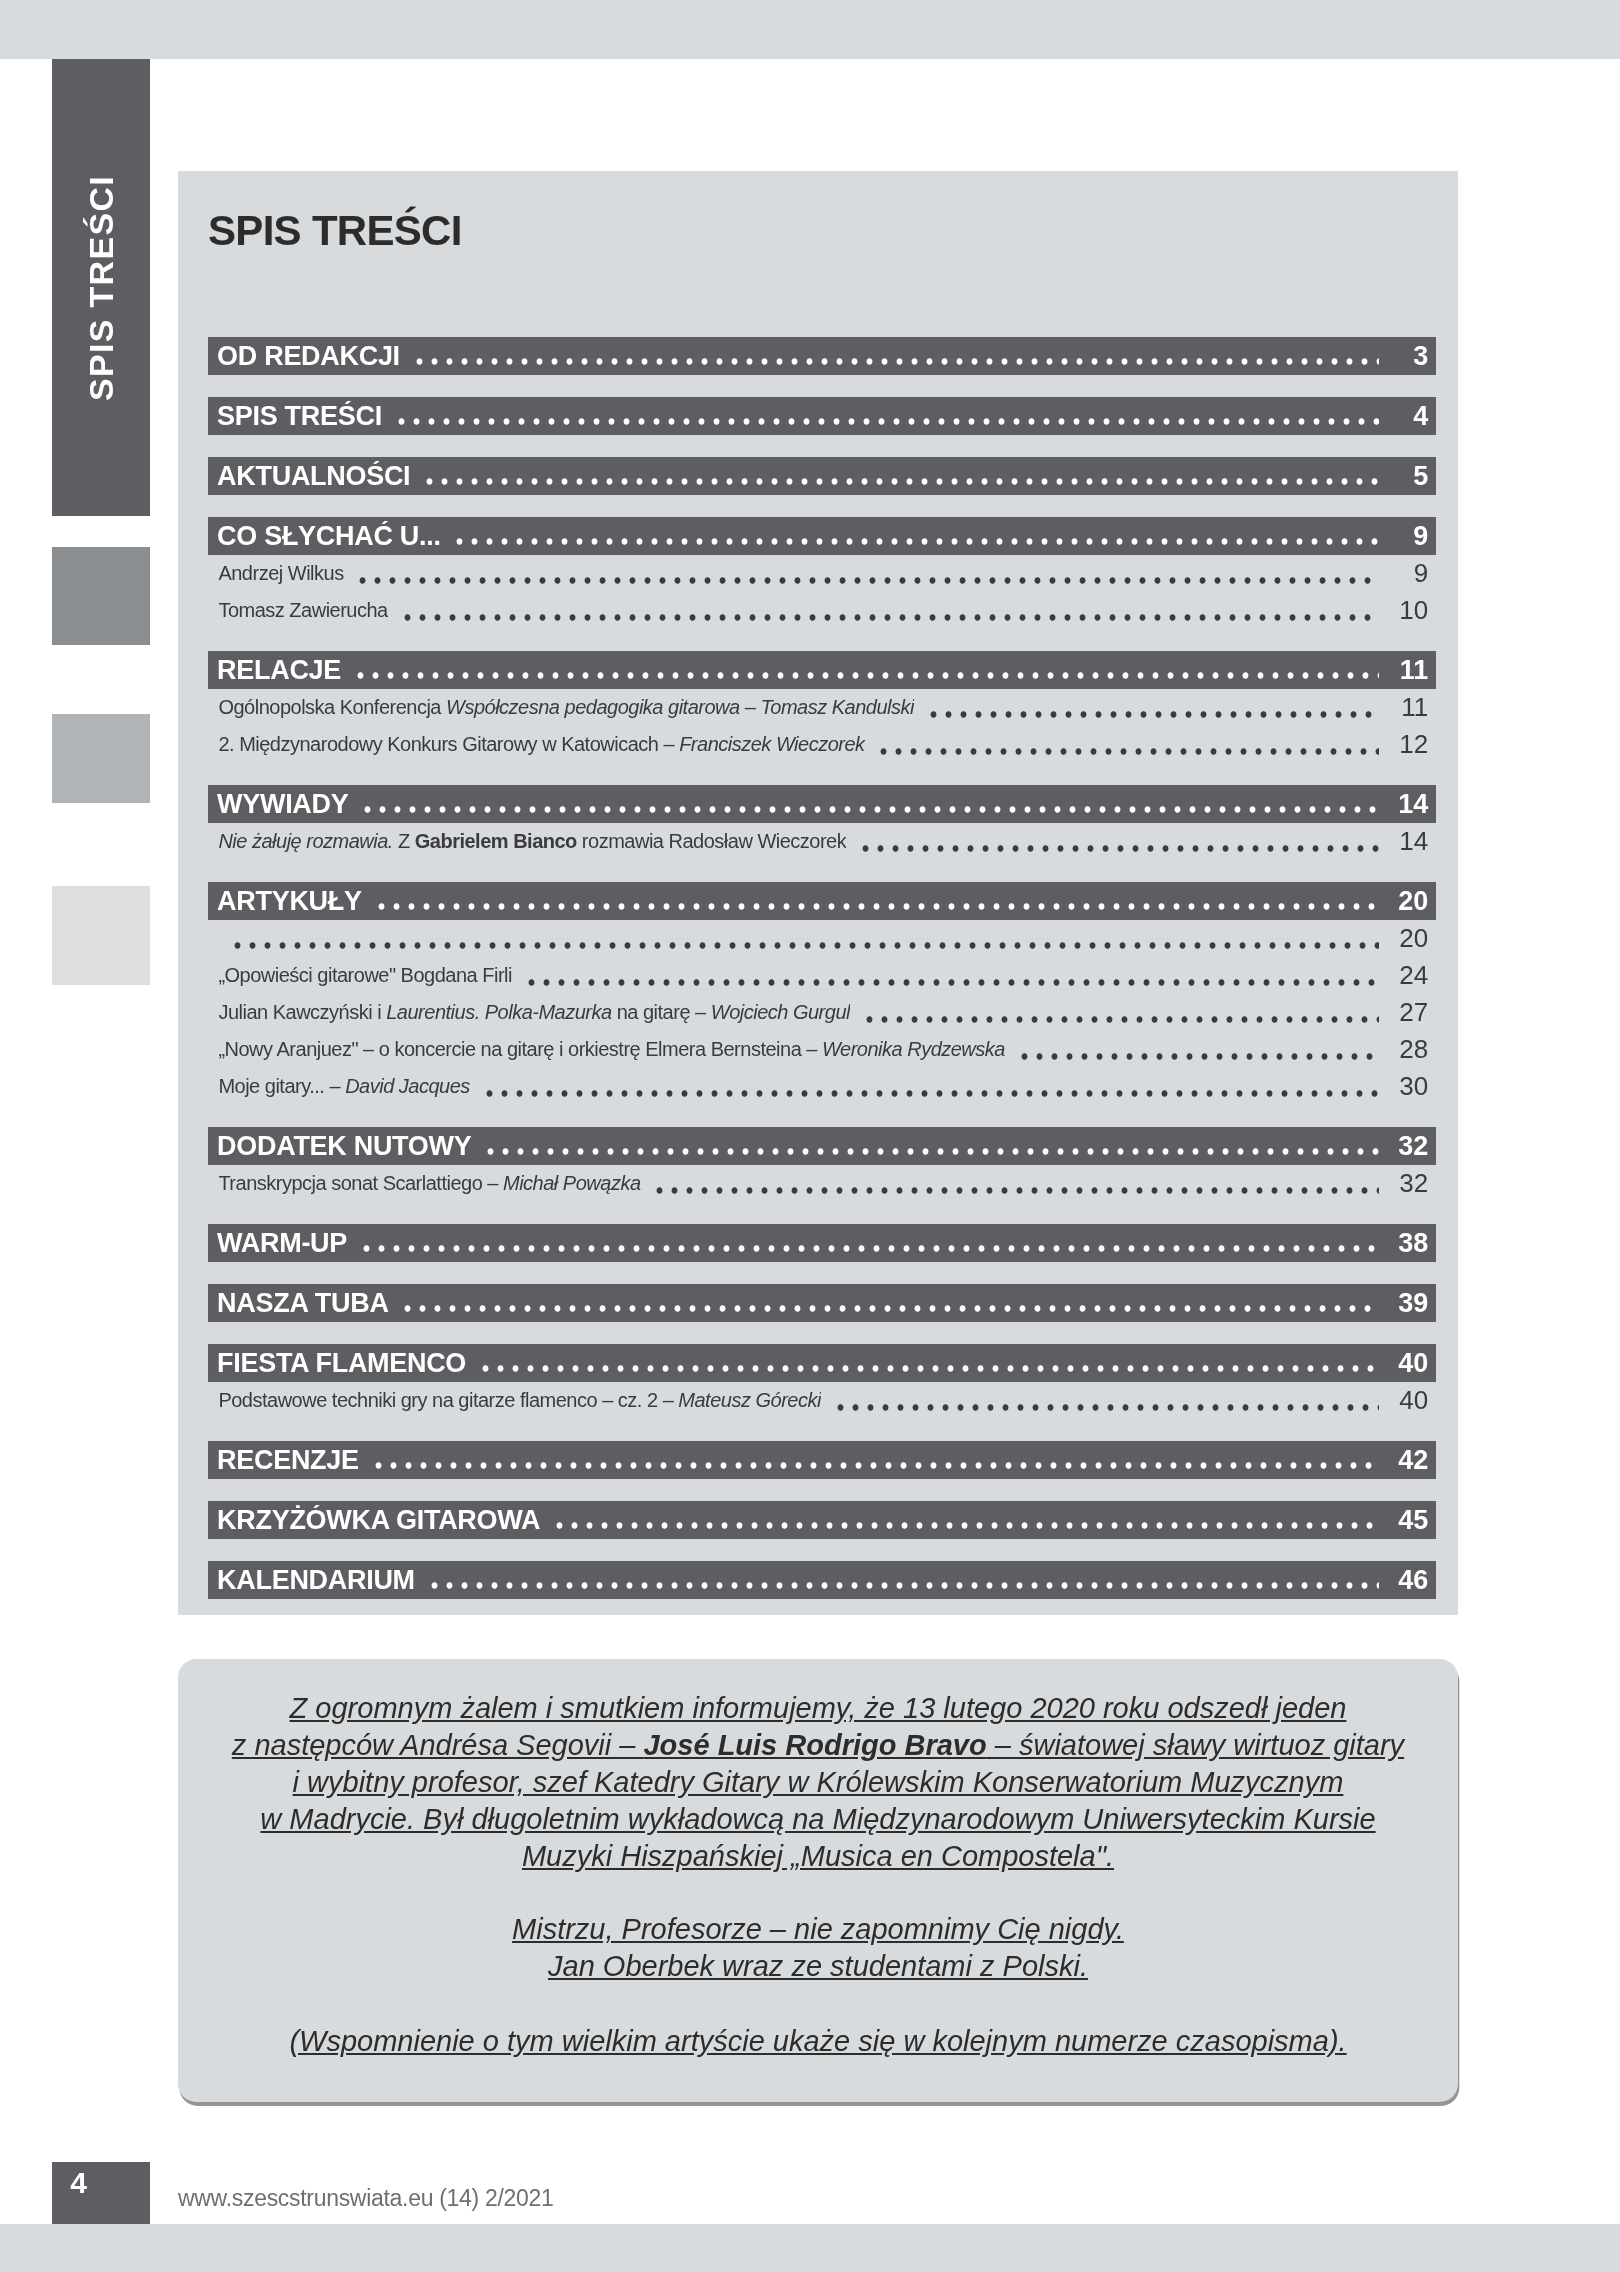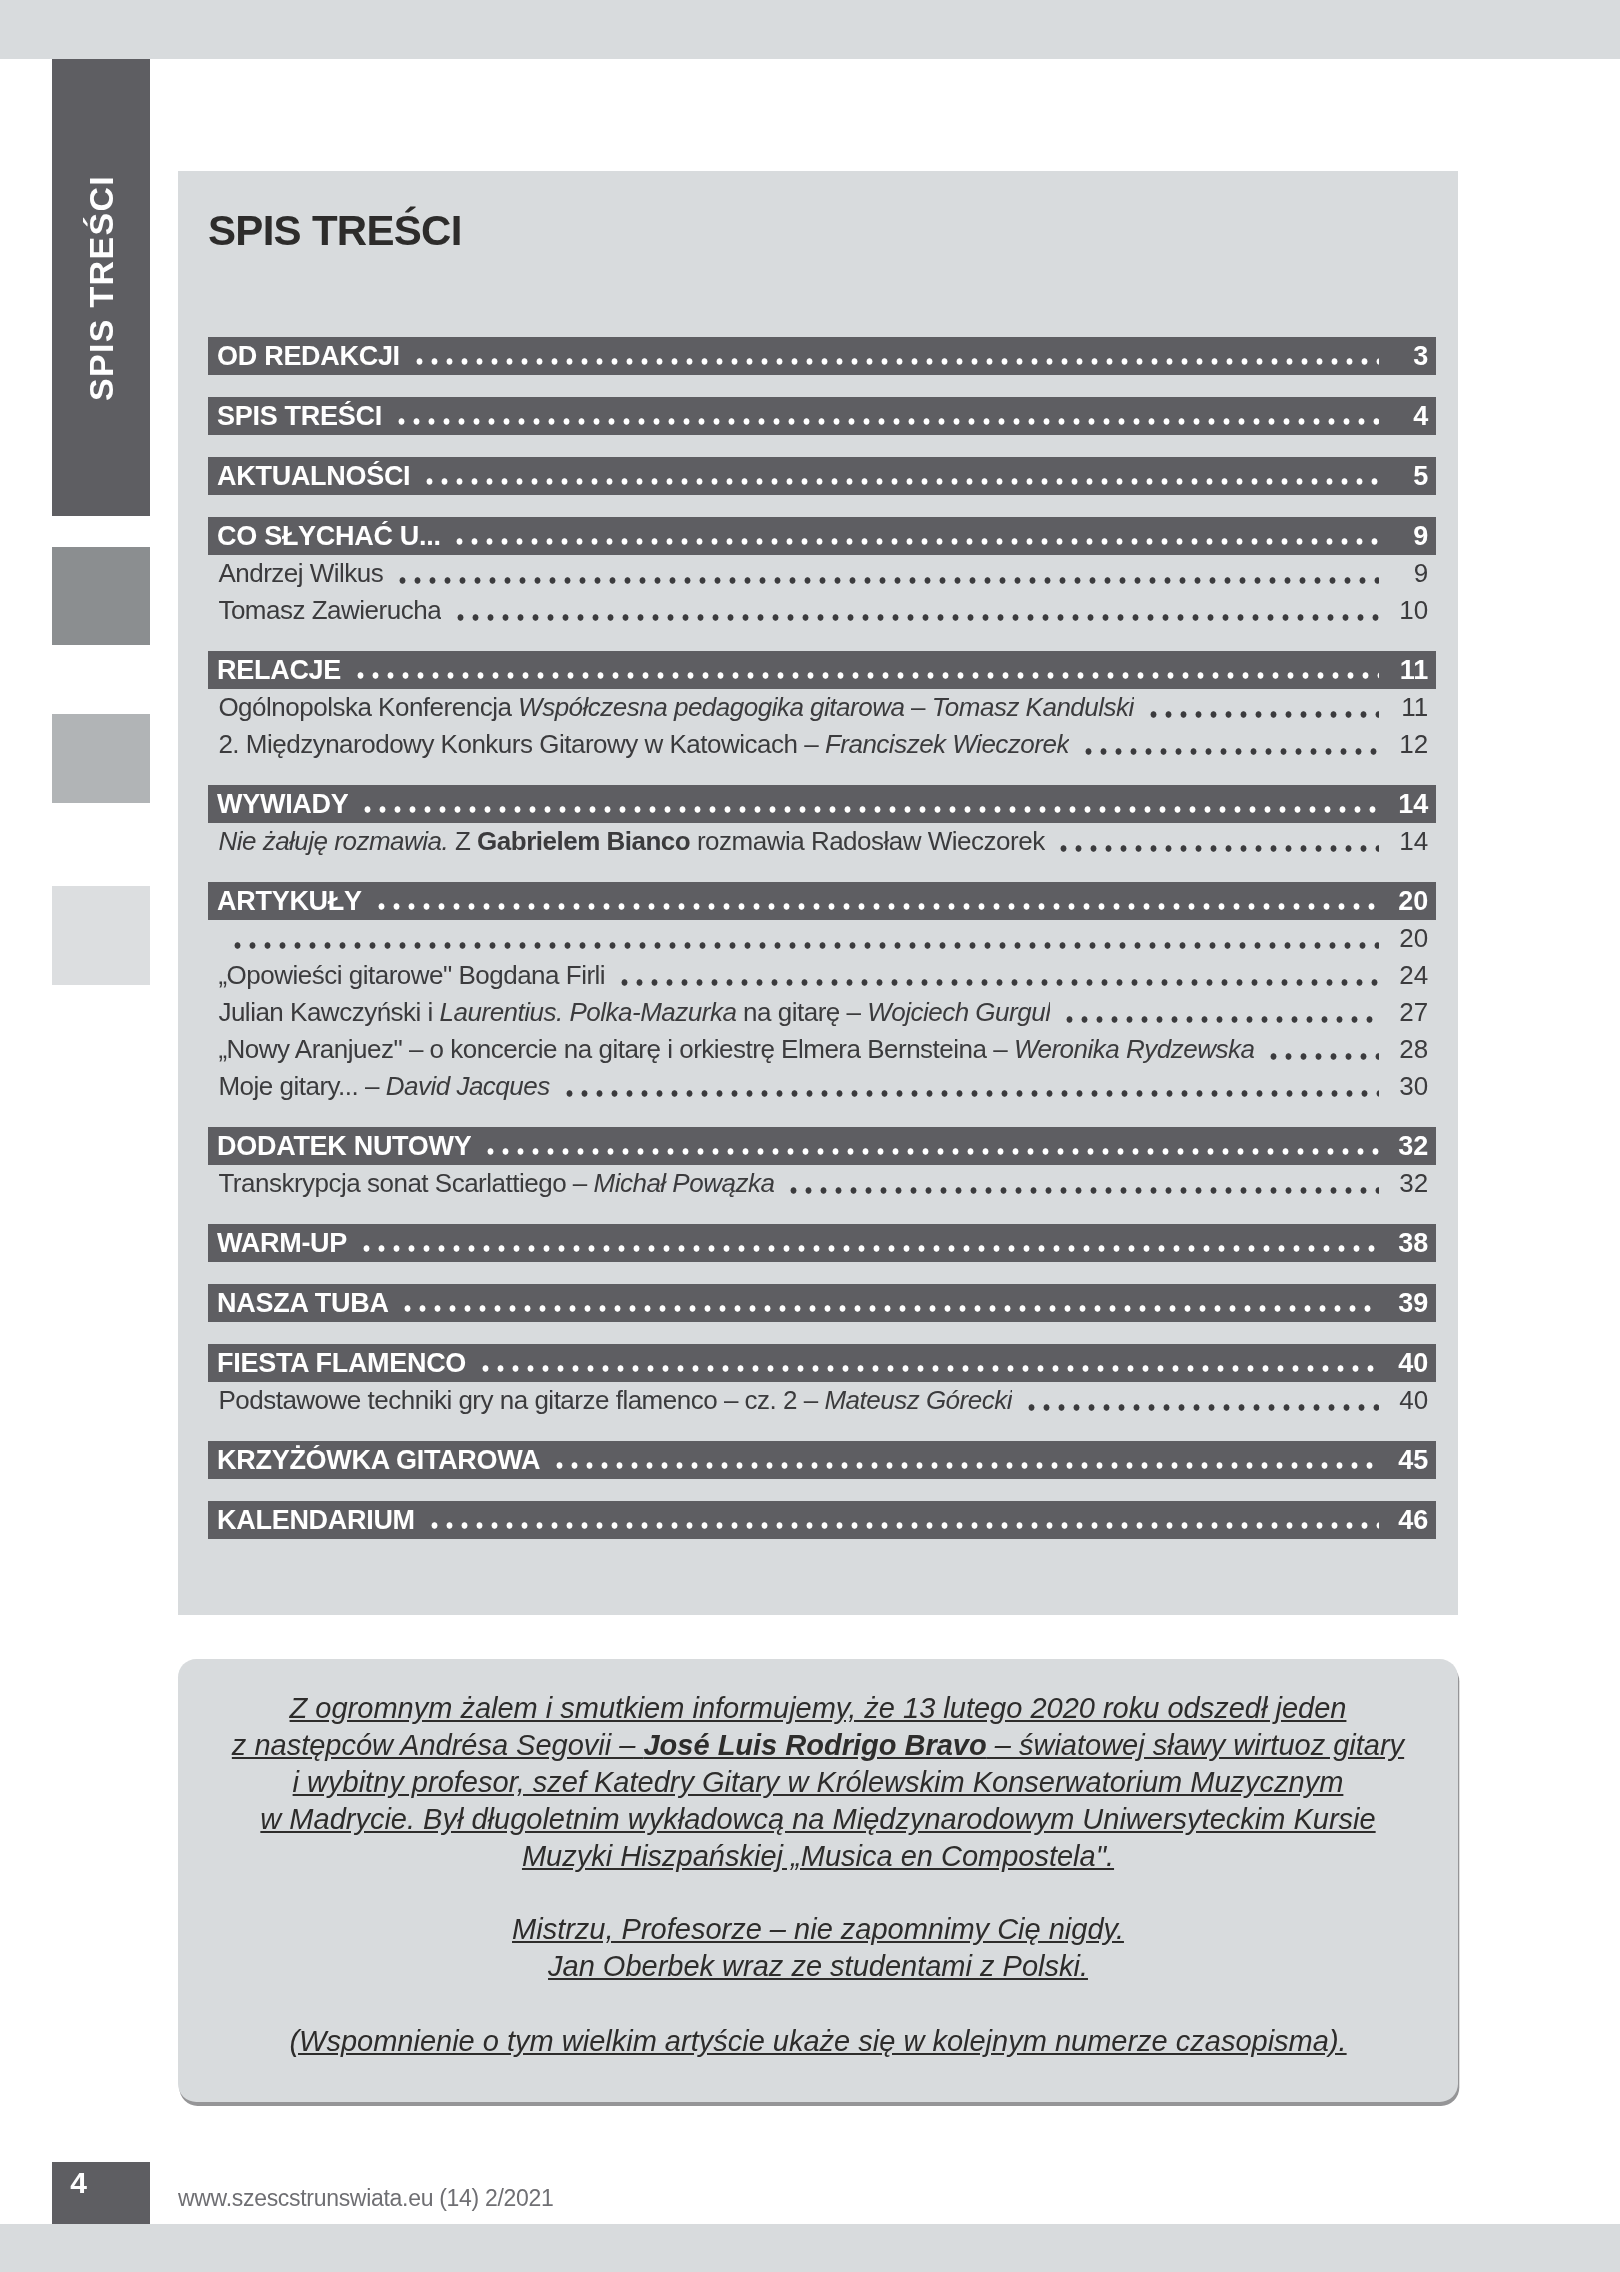--- a/index.html
+++ b/index.html
@@ -37,21 +37,21 @@
   .toc{margin-top:82px;}
   .toc-row{display:flex;align-items:flex-end;white-space:nowrap;}
   .toc-section{
     background:var(--dark-gray);height:38px;align-items:center;color:#ffffff;
     padding:0 7.8px 0 9.1px;margin-top:22px;
   }
   .toc-section .label{font-weight:700;font-size:27px;letter-spacing:-0.3px;text-align:right;}
   .toc-section .pg{font-weight:700;font-size:27px;}
   .toc-section .leader{height:38px;background-position:left bottom 11px;}
   .toc-item{height:37px;color:var(--ink2);padding:0 7.8px 0 10.4px;}
-  .toc-item .label{font-size:26px;letter-spacing:-0.5px;line-height:37px;}
+  .toc-item .label{font-size:20px;letter-spacing:-0.5px;line-height:37px;}
   .toc-item .pg{font-size:26px;line-height:37px;}
   .toc-item .leader{height:37px;background-position:left bottom 8.5px;}
   .label{flex:0 1 auto;overflow:hidden;}
   .label .it{font-style:italic;}
   .label .bd{font-weight:700;}
   .leader{
     flex:1 1 auto;min-width:19.6px;margin:0 6.5px 0 11.8px;
     background-image:radial-gradient(circle,currentColor 2.7px,transparent 3.3px);
     background-size:15px 6.5px;background-repeat:repeat-x;
   }
@@ -205,20 +205,25 @@
         <span class="label">FIESTA FLAMENCO</span>
         <span class="leader"></span>
         <span class="pg">40</span>
       </div>
       <div class="toc-row toc-item">
         <span class="label"><span>Podstawowe techniki gry na gitarze flamenco – cz. 2 – </span><span class="it">Mateusz Górecki</span></span>
         <span class="leader"></span>
         <span class="pg">40</span>
       </div>
       <div class="toc-row toc-section">
+        <span class="label">RECENZJE</span>
+        <span class="leader"></span>
+        <span class="pg">42</span>
+      </div>
+      <div class="toc-row toc-section">
         <span class="label">KRZYŻÓWKA GITAROWA</span>
         <span class="leader"></span>
         <span class="pg">45</span>
       </div>
       <div class="toc-row toc-section">
         <span class="label">KALENDARIUM</span>
         <span class="leader"></span>
         <span class="pg">46</span>
       </div>
     </div>

